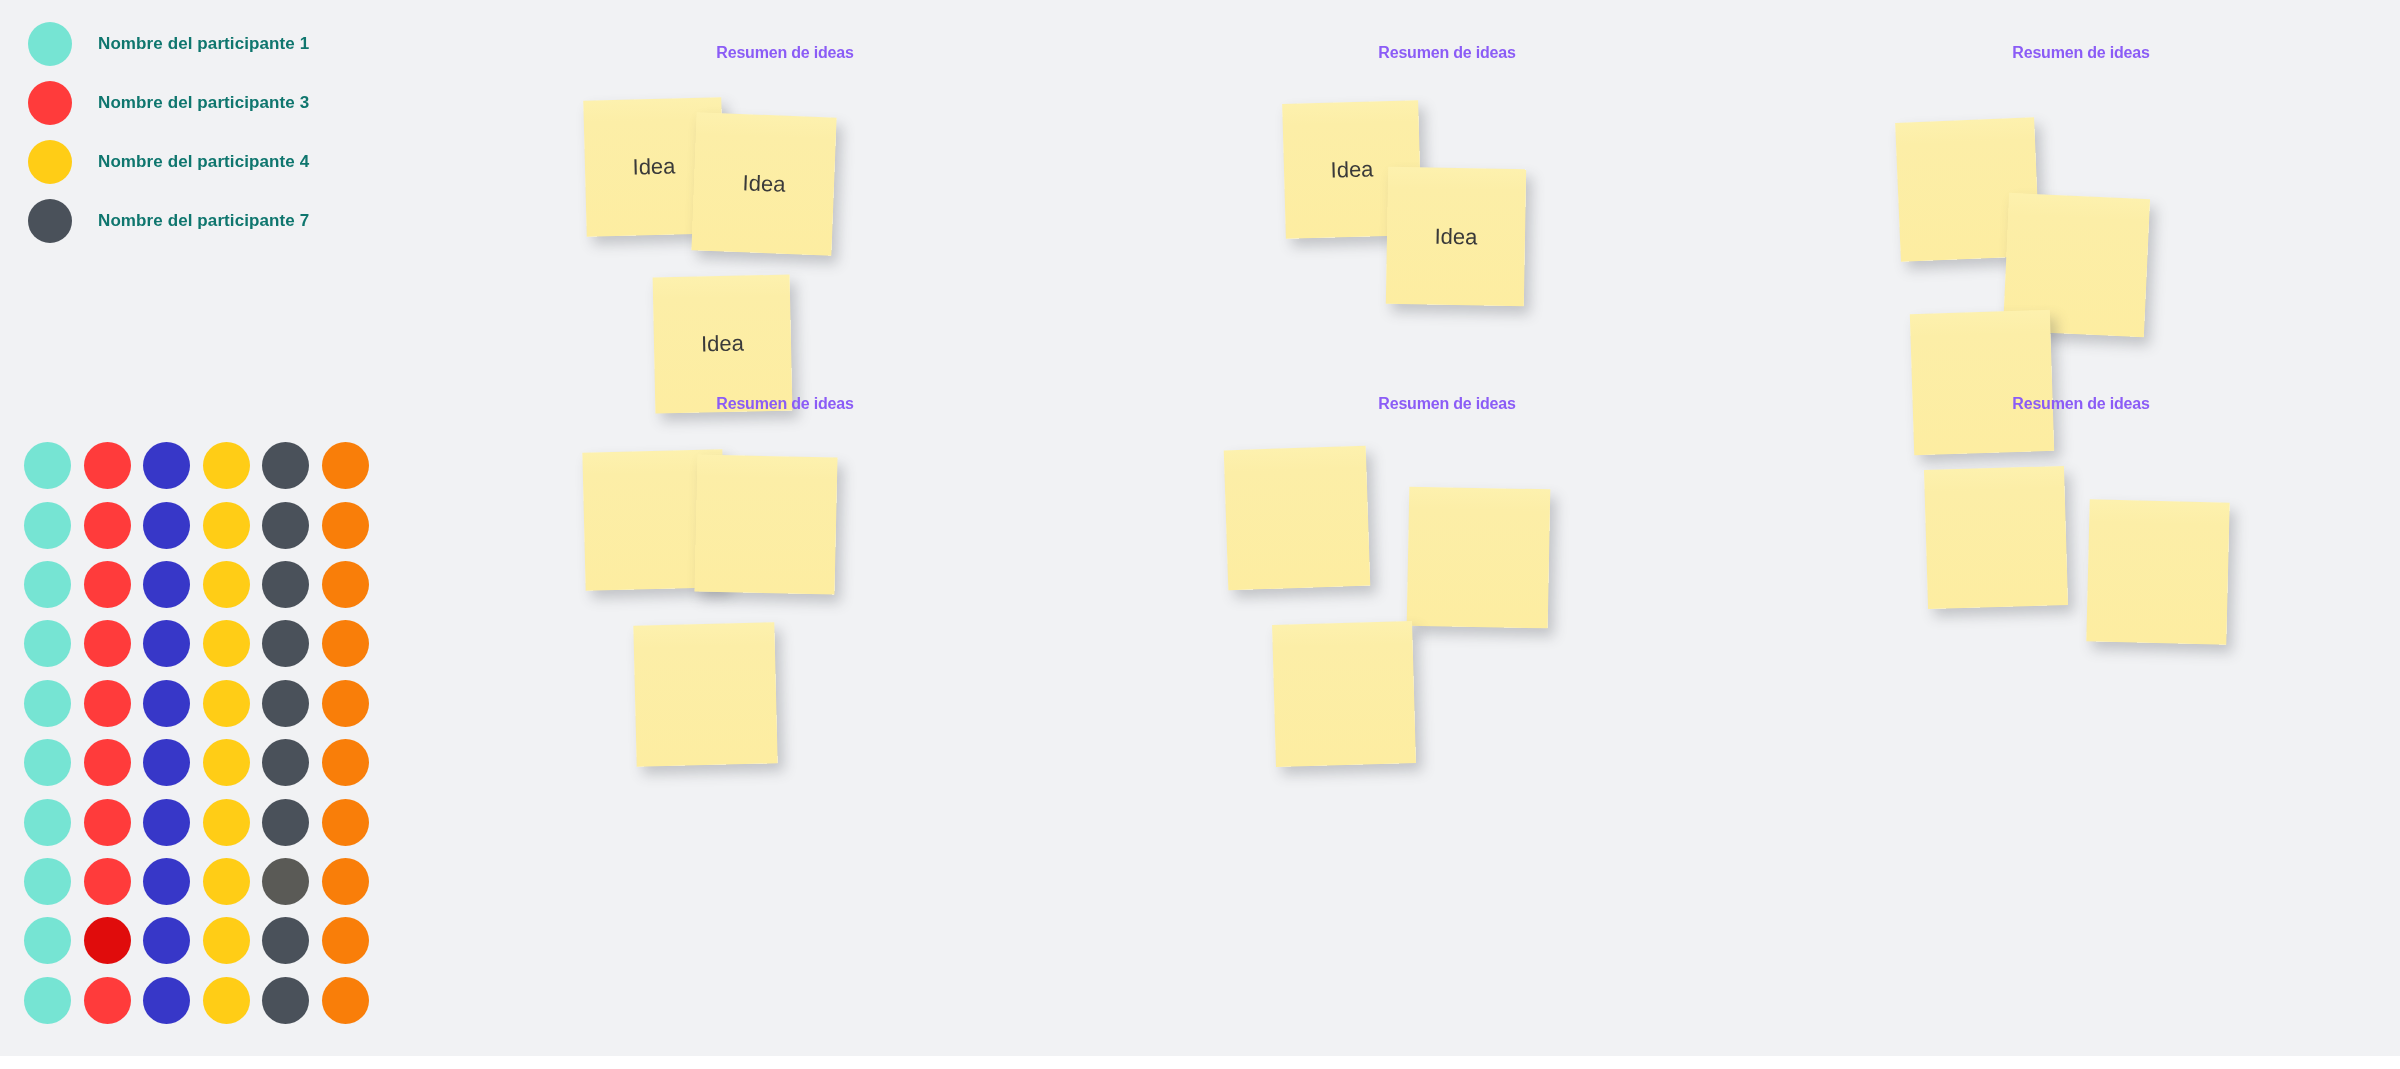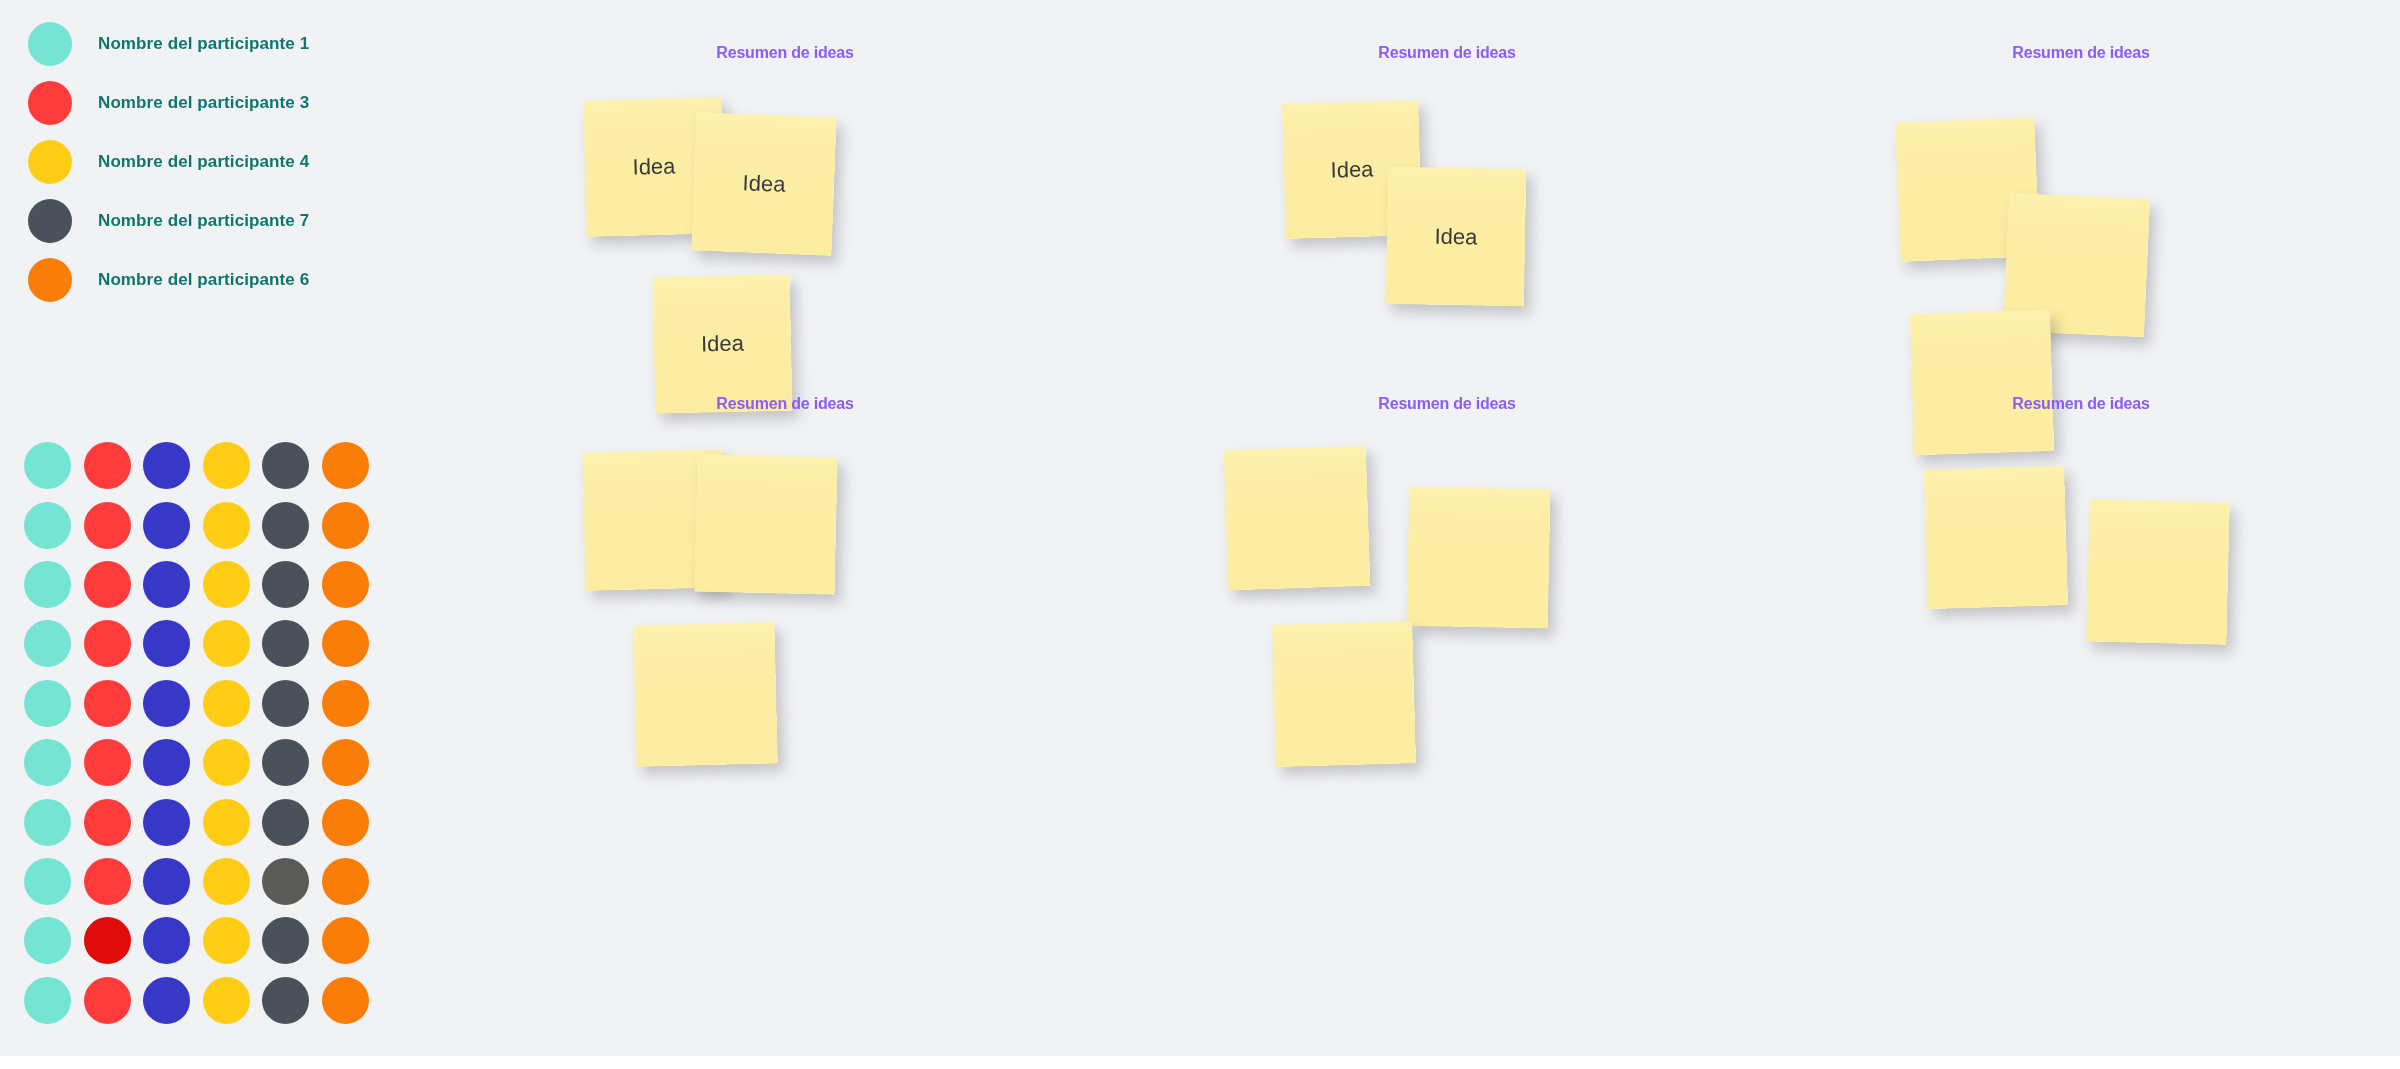--- a/index.html
+++ b/index.html
@@ -119,24 +119,20 @@
         <div class="legend-label">Nombre del participante 3</div>
       </div>
       <div class="legend-row">
         <div class="legend-dot" style="background: rgb(255, 205, 22);"></div>
         <div class="legend-label">Nombre del participante 4</div>
       </div>
       <div class="legend-row">
         <div class="legend-dot" style="background: rgb(74, 81, 90);"></div>
         <div class="legend-label">Nombre del participante 7</div>
       </div>
-      <div class="legend-row">
-        <div class="legend-dot" style="background: rgb(249, 126, 9);"></div>
-        <div class="legend-label">Nombre del participante 6</div>
-      </div>
     </div>
 
   <div id="dot-grid">
       <div class="grid-row">
         <div class="grid-dot" style="background: rgb(118, 228, 211);"></div>
         <div class="grid-dot" style="background: rgb(255, 59, 59);"></div>
         <div class="grid-dot" style="background: rgb(55, 55, 200);"></div>
         <div class="grid-dot" style="background: rgb(255, 205, 22);"></div>
         <div class="grid-dot" style="background: rgb(74, 81, 90);"></div>
         <div class="grid-dot" style="background: rgb(249, 126, 9);"></div>

